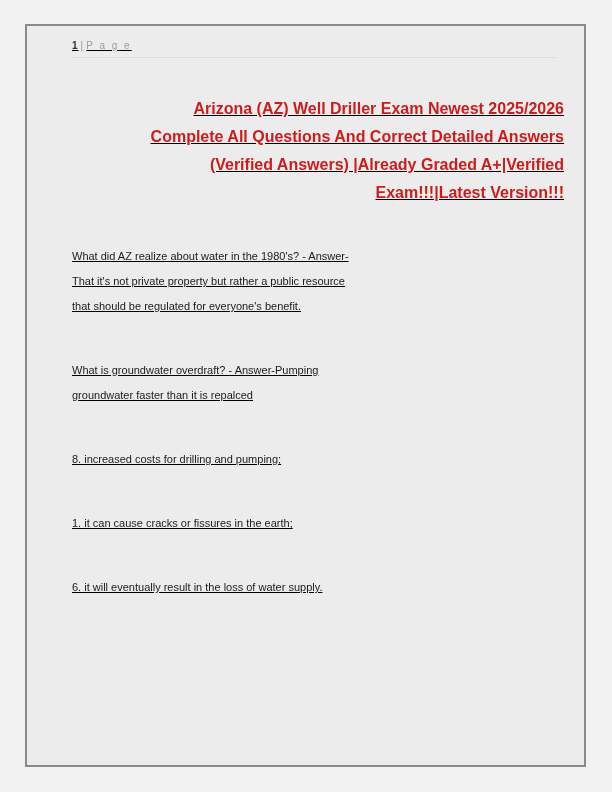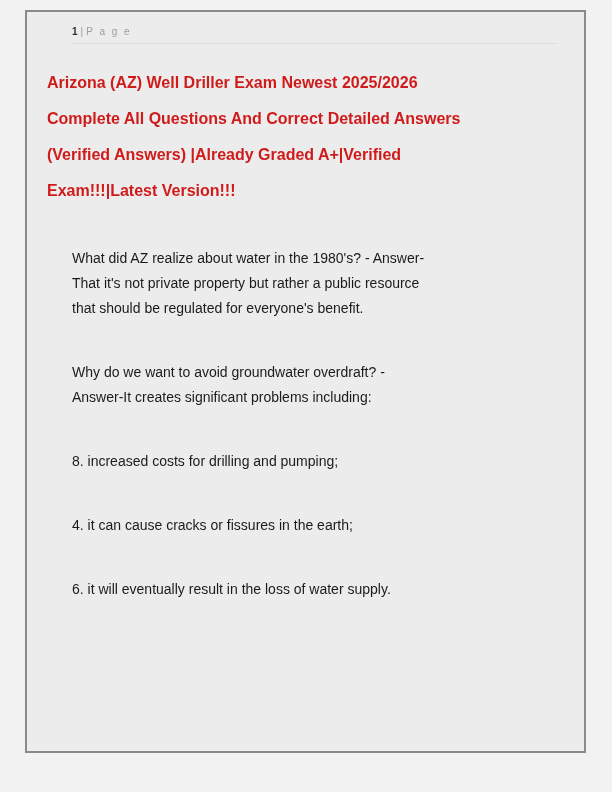--- a/index.html
+++ b/index.html
@@ -10,25 +10,26 @@
     position: relative;
     width: 612px;
     height: 792px;
     background: #f2f2f2;
     font-family: "Liberation Sans", sans-serif;
     overflow: hidden;
   }
   .page {
     position: absolute;
     left: 25px;
-    top: 10px;
+    top: 24px;
     width: 557px;
     height: 739px;
     background: #ececec;
     border: 2px solid #8a8a8a;
+    text-decoration: underline;
   }
   .header {
     margin: 14px 28px 0 45px;
     padding-bottom: 5px;
     border-bottom: 1px solid #dcdcdc;
     font-size: 10px;
     line-height: 12px;
     color: #9c9c9c;
     white-space: nowrap;
   }
@@ -39,31 +40,31 @@
   }
   .header .psep {
     color: #9c9c9c;
     margin: 0 3px 0 2px;
   }
   .header .plabel {
     color: #9c9c9c;
     letter-spacing: 2px;
   }
   .title {
-    margin: 21px 20px 0 20px;
-    text-align: left;
+    margin: 37px 20px 0 20px;
+    text-align: right;
     font-size: 16px;
-    line-height: 36px;
+    line-height: 28px;
     font-weight: 700;
     color: #d01b1b;
     white-space: pre-line;
   }
   .para {
     margin: 39px 30px 0 45px;
-    font-size: 14px;
+    font-size: 11px;
     line-height: 25px;
     color: #1b1b1b;
     white-space: pre-line;
   }
   .para.first {
     margin-top: 37px;
   }
 </style>
 </head>
 <body>
@@ -73,19 +74,19 @@
     <div class="header">
       <span class="pnum">1</span><span class="psep">|</span><span class="plabel">P a g e</span>
     </div>
     <h1 class="title">Arizona (AZ) Well Driller Exam Newest 2025/2026
 Complete All Questions And Correct Detailed Answers
 (Verified Answers) |Already Graded A+|Verified
 Exam!!!|Latest Version!!!</h1>
     <p class="para first">What did AZ realize about water in the 1980's? - Answer-
 That it's not private property but rather a public resource
 that should be regulated for everyone's benefit.</p>
-    <p class="para">Why do we want to avoid groundwater overdraft? -
-Answer-It creates significant problems including:</p>
+    <p class="para">What is groundwater overdraft? - Answer-Pumping
+groundwater faster than it is repalced</p>
     <p class="para">8. increased costs for drilling and pumping;</p>
-    <p class="para">4. it can cause cracks or fissures in the earth;</p>
+    <p class="para">1. it can cause cracks or fissures in the earth;</p>
     <p class="para">6. it will eventually result in the loss of water supply.</p>
   </div>
 </div>
 
 </body></html>

